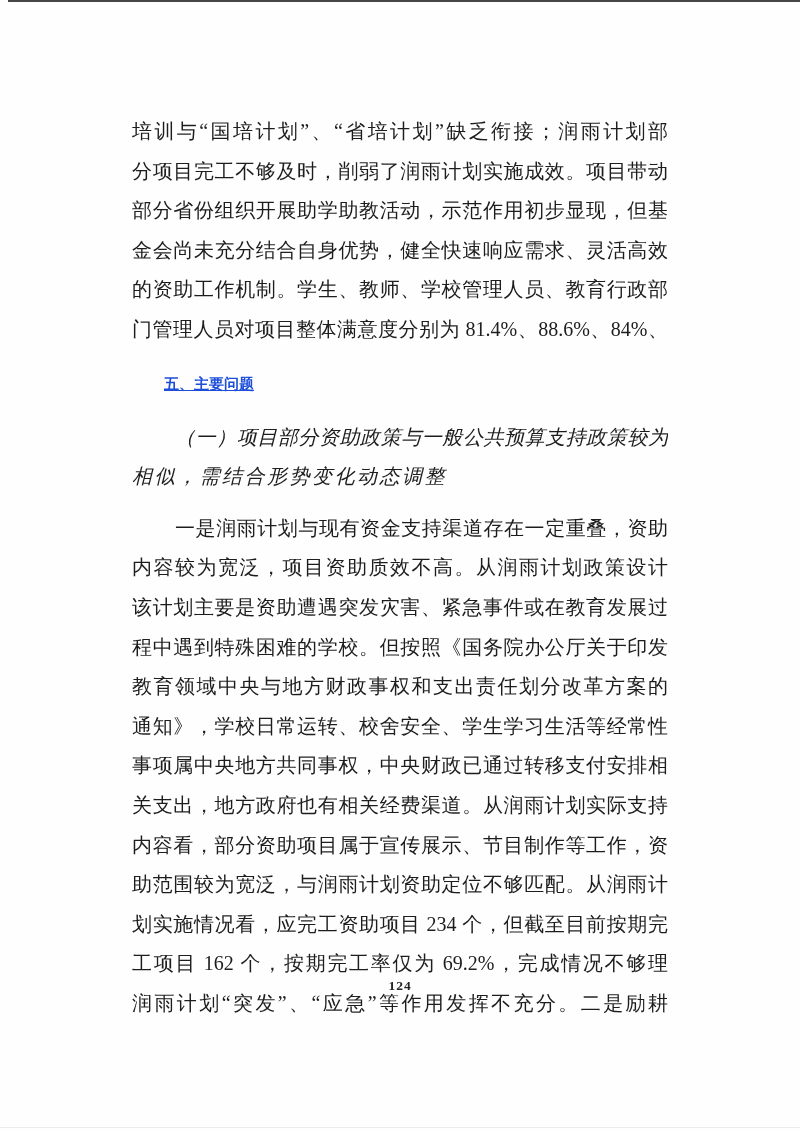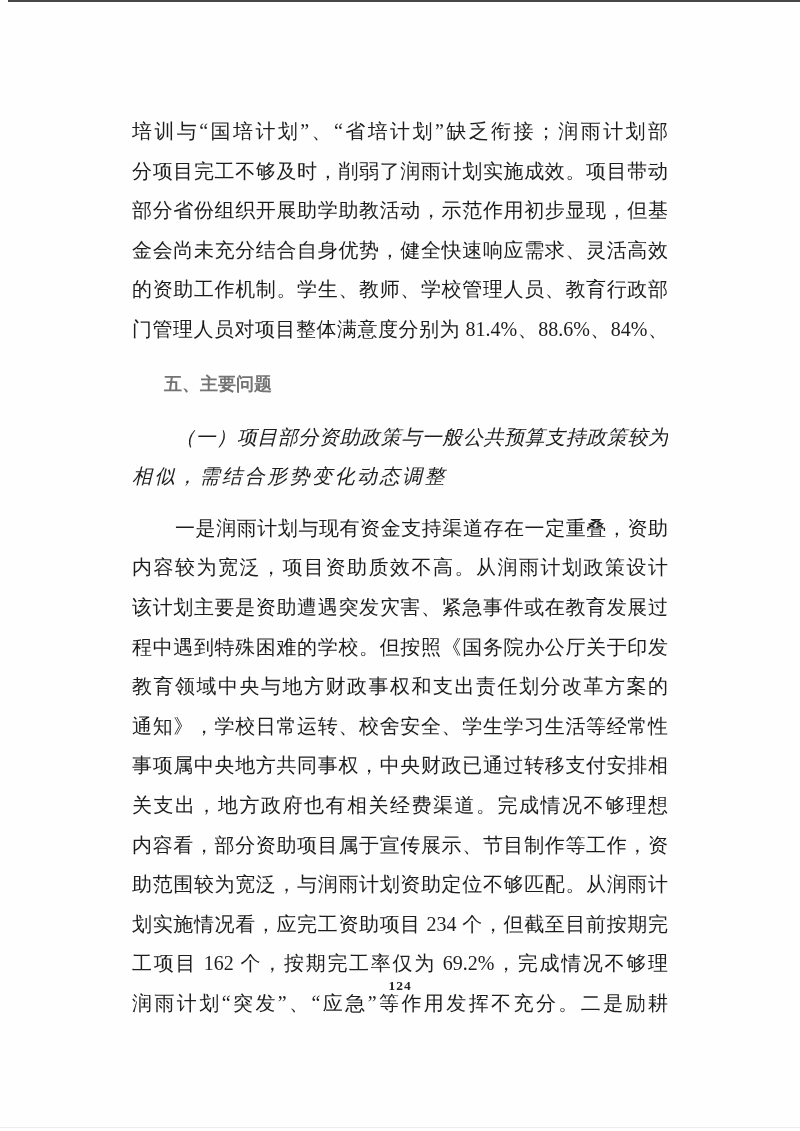--- a/index.html
+++ b/index.html
@@ -46,26 +46,27 @@
   }
   .line.end {
     text-align: left;
     text-align-last: left;
     letter-spacing: 2.5px;
   }
   .line.indent { text-indent: 43px; }
   .heading {
     font-family: "DejaVu Sans", "Liberation Sans", sans-serif;
     font-weight: 700;
-    font-size: 18px;
-    color: #737373;
+    font-size: 15px;
+    color: #1d4ed8;
     line-height: 44px;
     height: 44px;
     margin: 7px 0 0 0;
     padding-left: 44px;
+    text-decoration: underline;
   }
   .kai .line {
     font-style: italic;
     font-weight: 500;
   }
   .footer {
     position: absolute;
     top: 978px; left: 0; right: 0;
     text-align: center;
     font-family: "Liberation Serif", "DejaVu Serif", serif;
@@ -100,21 +101,21 @@
     </div>
 
     <div class="para">
       <div class="line indent">一是润雨计划与现有资金支持渠道存在一定重叠，资助</div>
       <div class="line">内容较为宽泛，项目资助质效不高。从润雨计划政策设计看，</div>
       <div class="line">该计划主要是资助遭遇突发灾害、紧急事件或在教育发展过</div>
       <div class="line">程中遇到特殊困难的学校。但按照《国务院办公厅关于印发</div>
       <div class="line">教育领域中央与地方财政事权和支出责任划分改革方案的</div>
       <div class="line">通知》，学校日常运转、校舍安全、学生学习生活等经常性</div>
       <div class="line">事项属中央地方共同事权，中央财政已通过转移支付安排相</div>
-      <div class="line">关支出，地方政府也有相关经费渠道。完成情况不够理想</div>
+      <div class="line">关支出，地方政府也有相关经费渠道。从润雨计划实际支持</div>
       <div class="line">内容看，部分资助项目属于宣传展示、节目制作等工作，资</div>
       <div class="line">助范围较为宽泛，与润雨计划资助定位不够匹配。从润雨计</div>
       <div class="line">划实施情况看，应完工资助项目 234 个，但截至目前按期完</div>
       <div class="line">工项目 162 个，按期完工率仅为 69.2%，完成情况不够理想，</div>
       <div class="line">润雨计划“突发”、“应急”等作用发挥不充分。二是励耕</div>
     </div>
 
   </div>
 
   <div class="footer">124</div>

